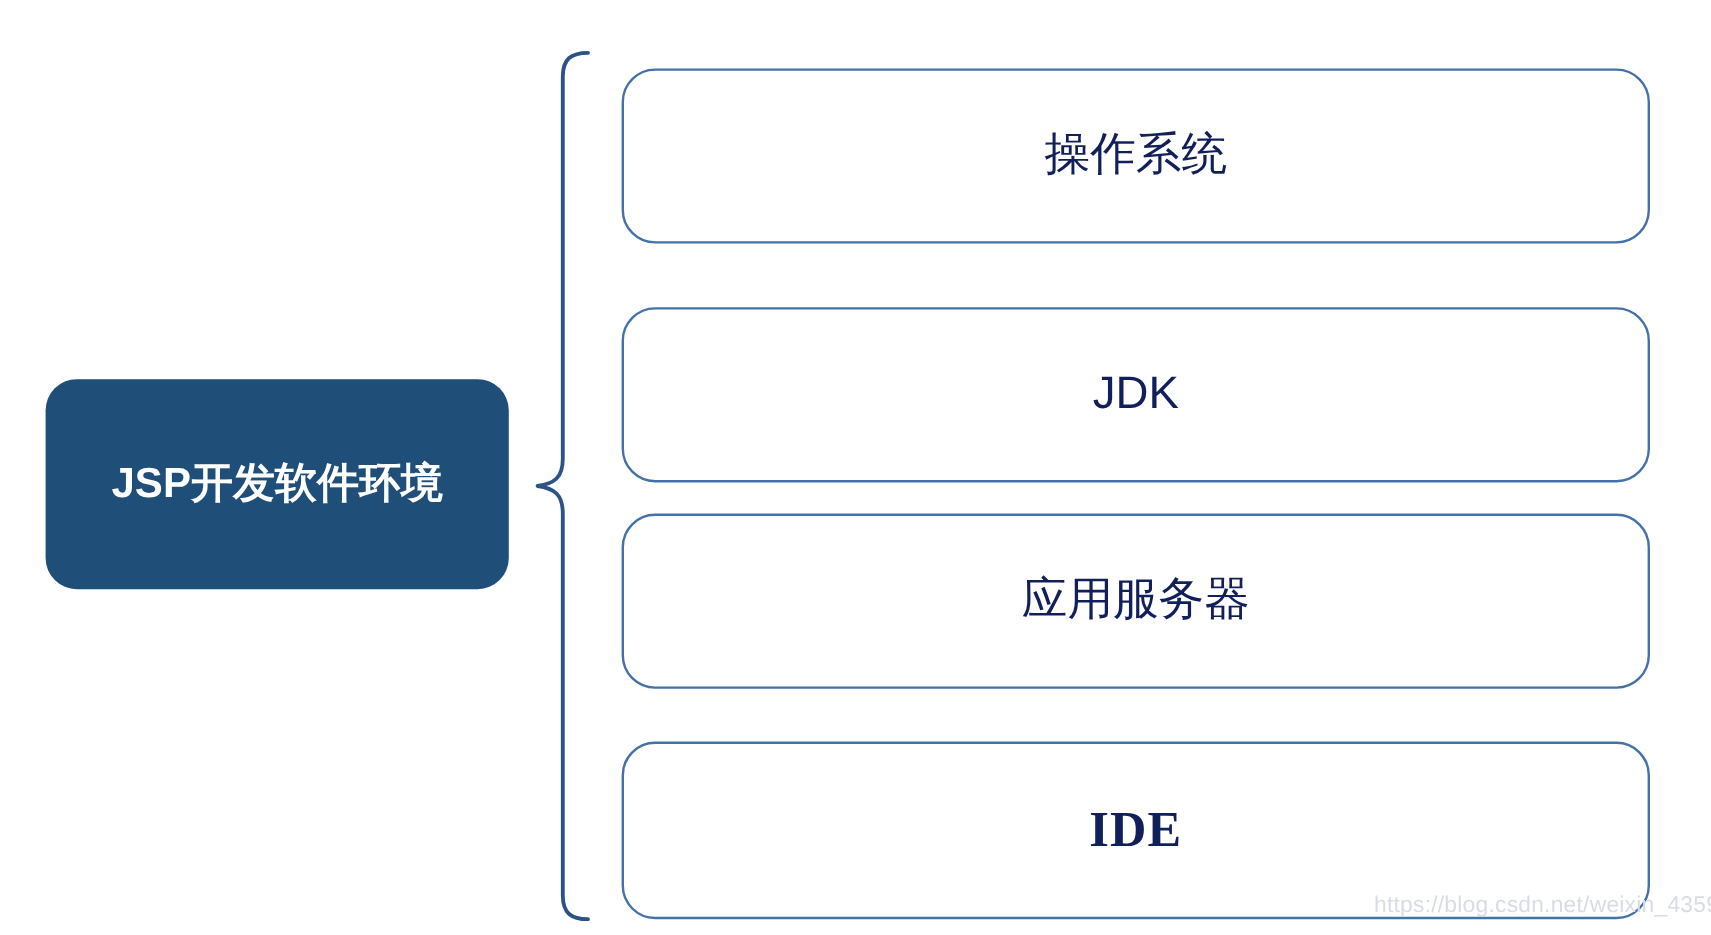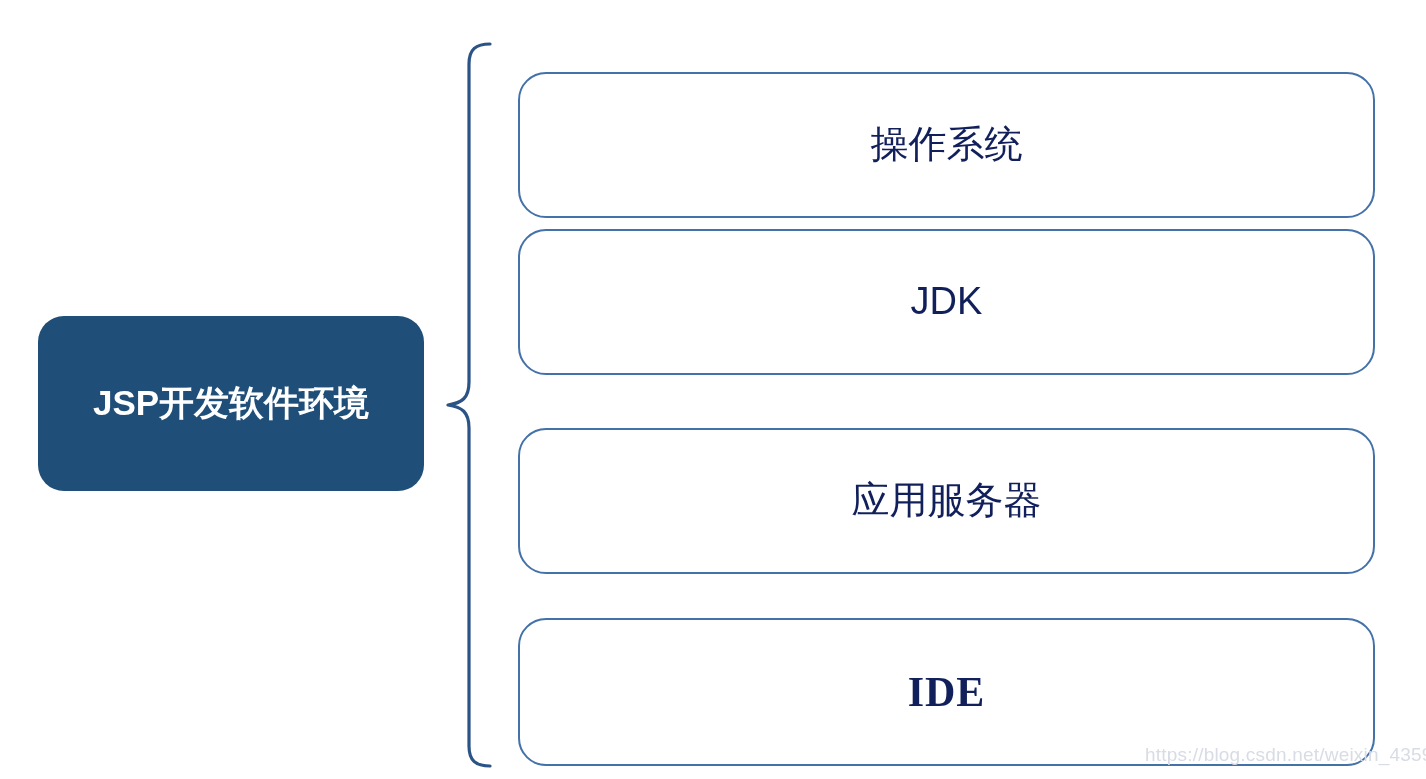--- a/index.html
+++ b/index.html
@@ -75,22 +75,22 @@
     white-space: nowrap;
     font-family: "Liberation Sans", "DejaVu Sans", sans-serif;
   }
   .item-label.serif-bold {
     font-family: "Liberation Serif", "DejaVu Serif", serif;
     font-weight: bold;
     font-size: 42px;
     letter-spacing: 1px;
   }
 
-  .box-1 { top: 72px;  height: 146px; }
-  .box-2 { top: 229px; height: 146px; }
+  .box-1 { top: 57px;  height: 146px; }
+  .box-2 { top: 256px; height: 146px; }
   .box-3 { top: 428px; height: 146px; }
   .box-4 { top: 618px; height: 148px; }
 
   
   .watermark {
     position: absolute;
     left: 1145px;
     top: 744px;
     color: #d8dce4;
     font-size: 19px;

